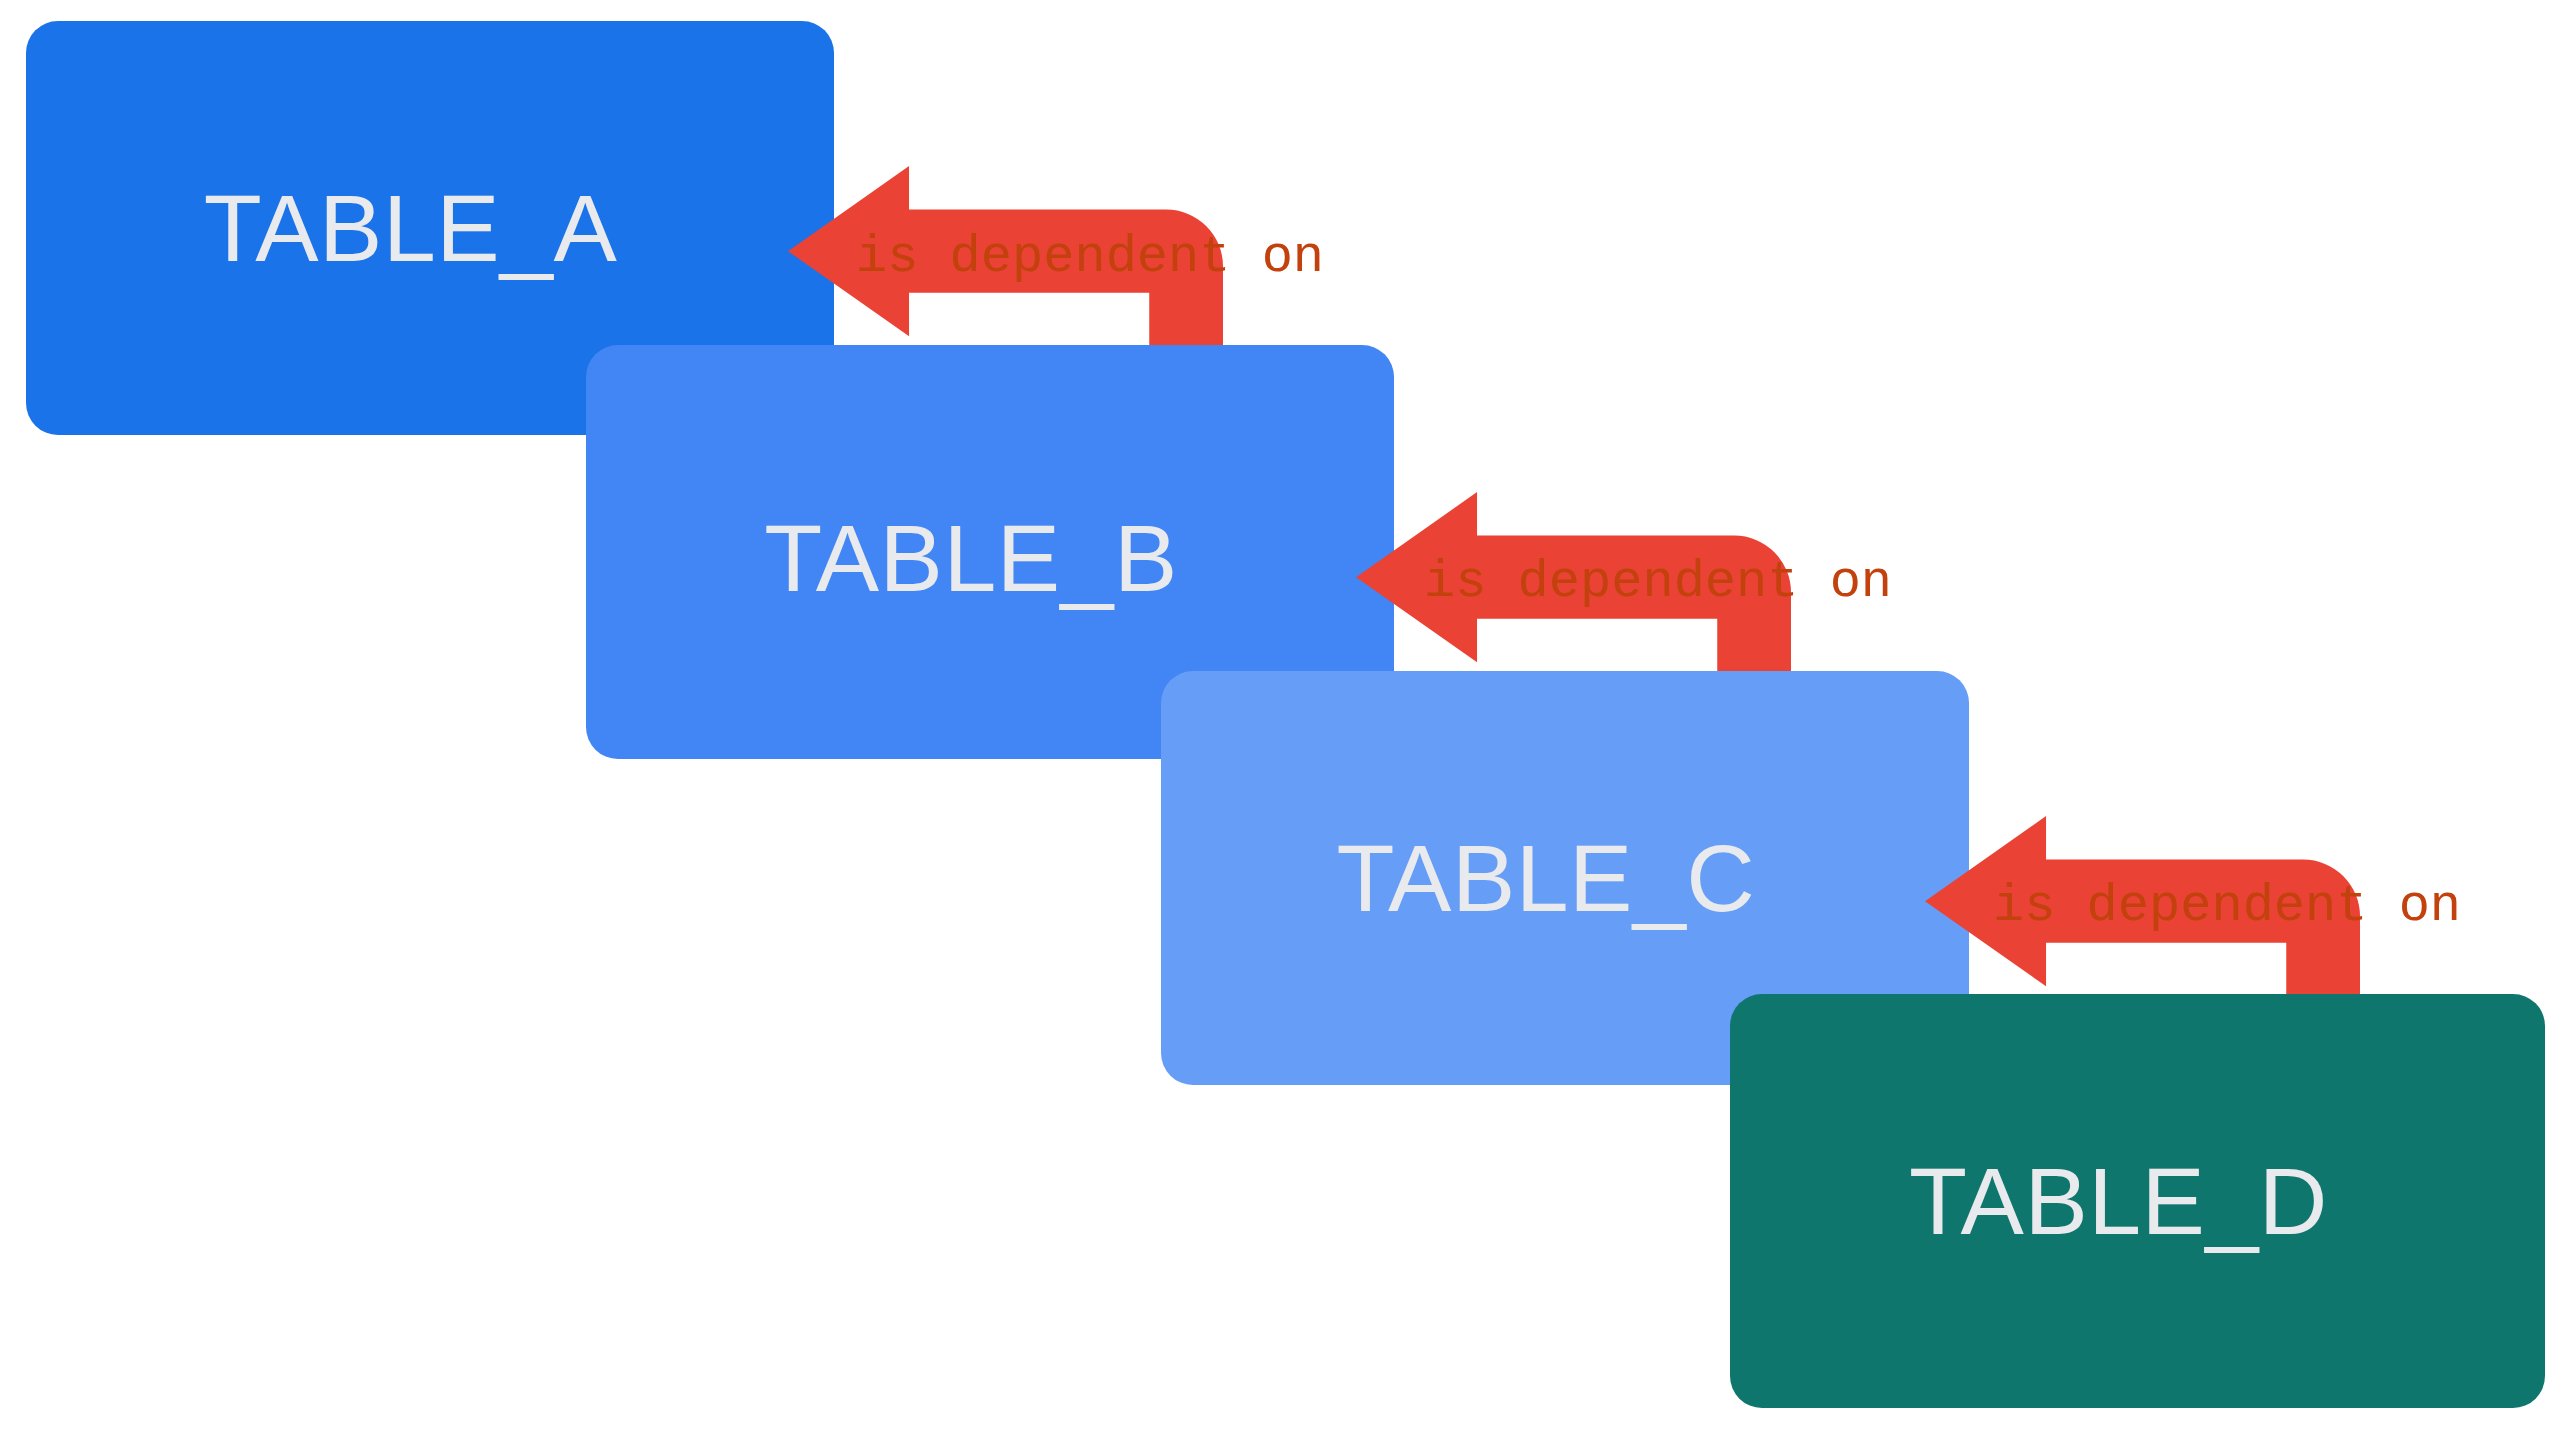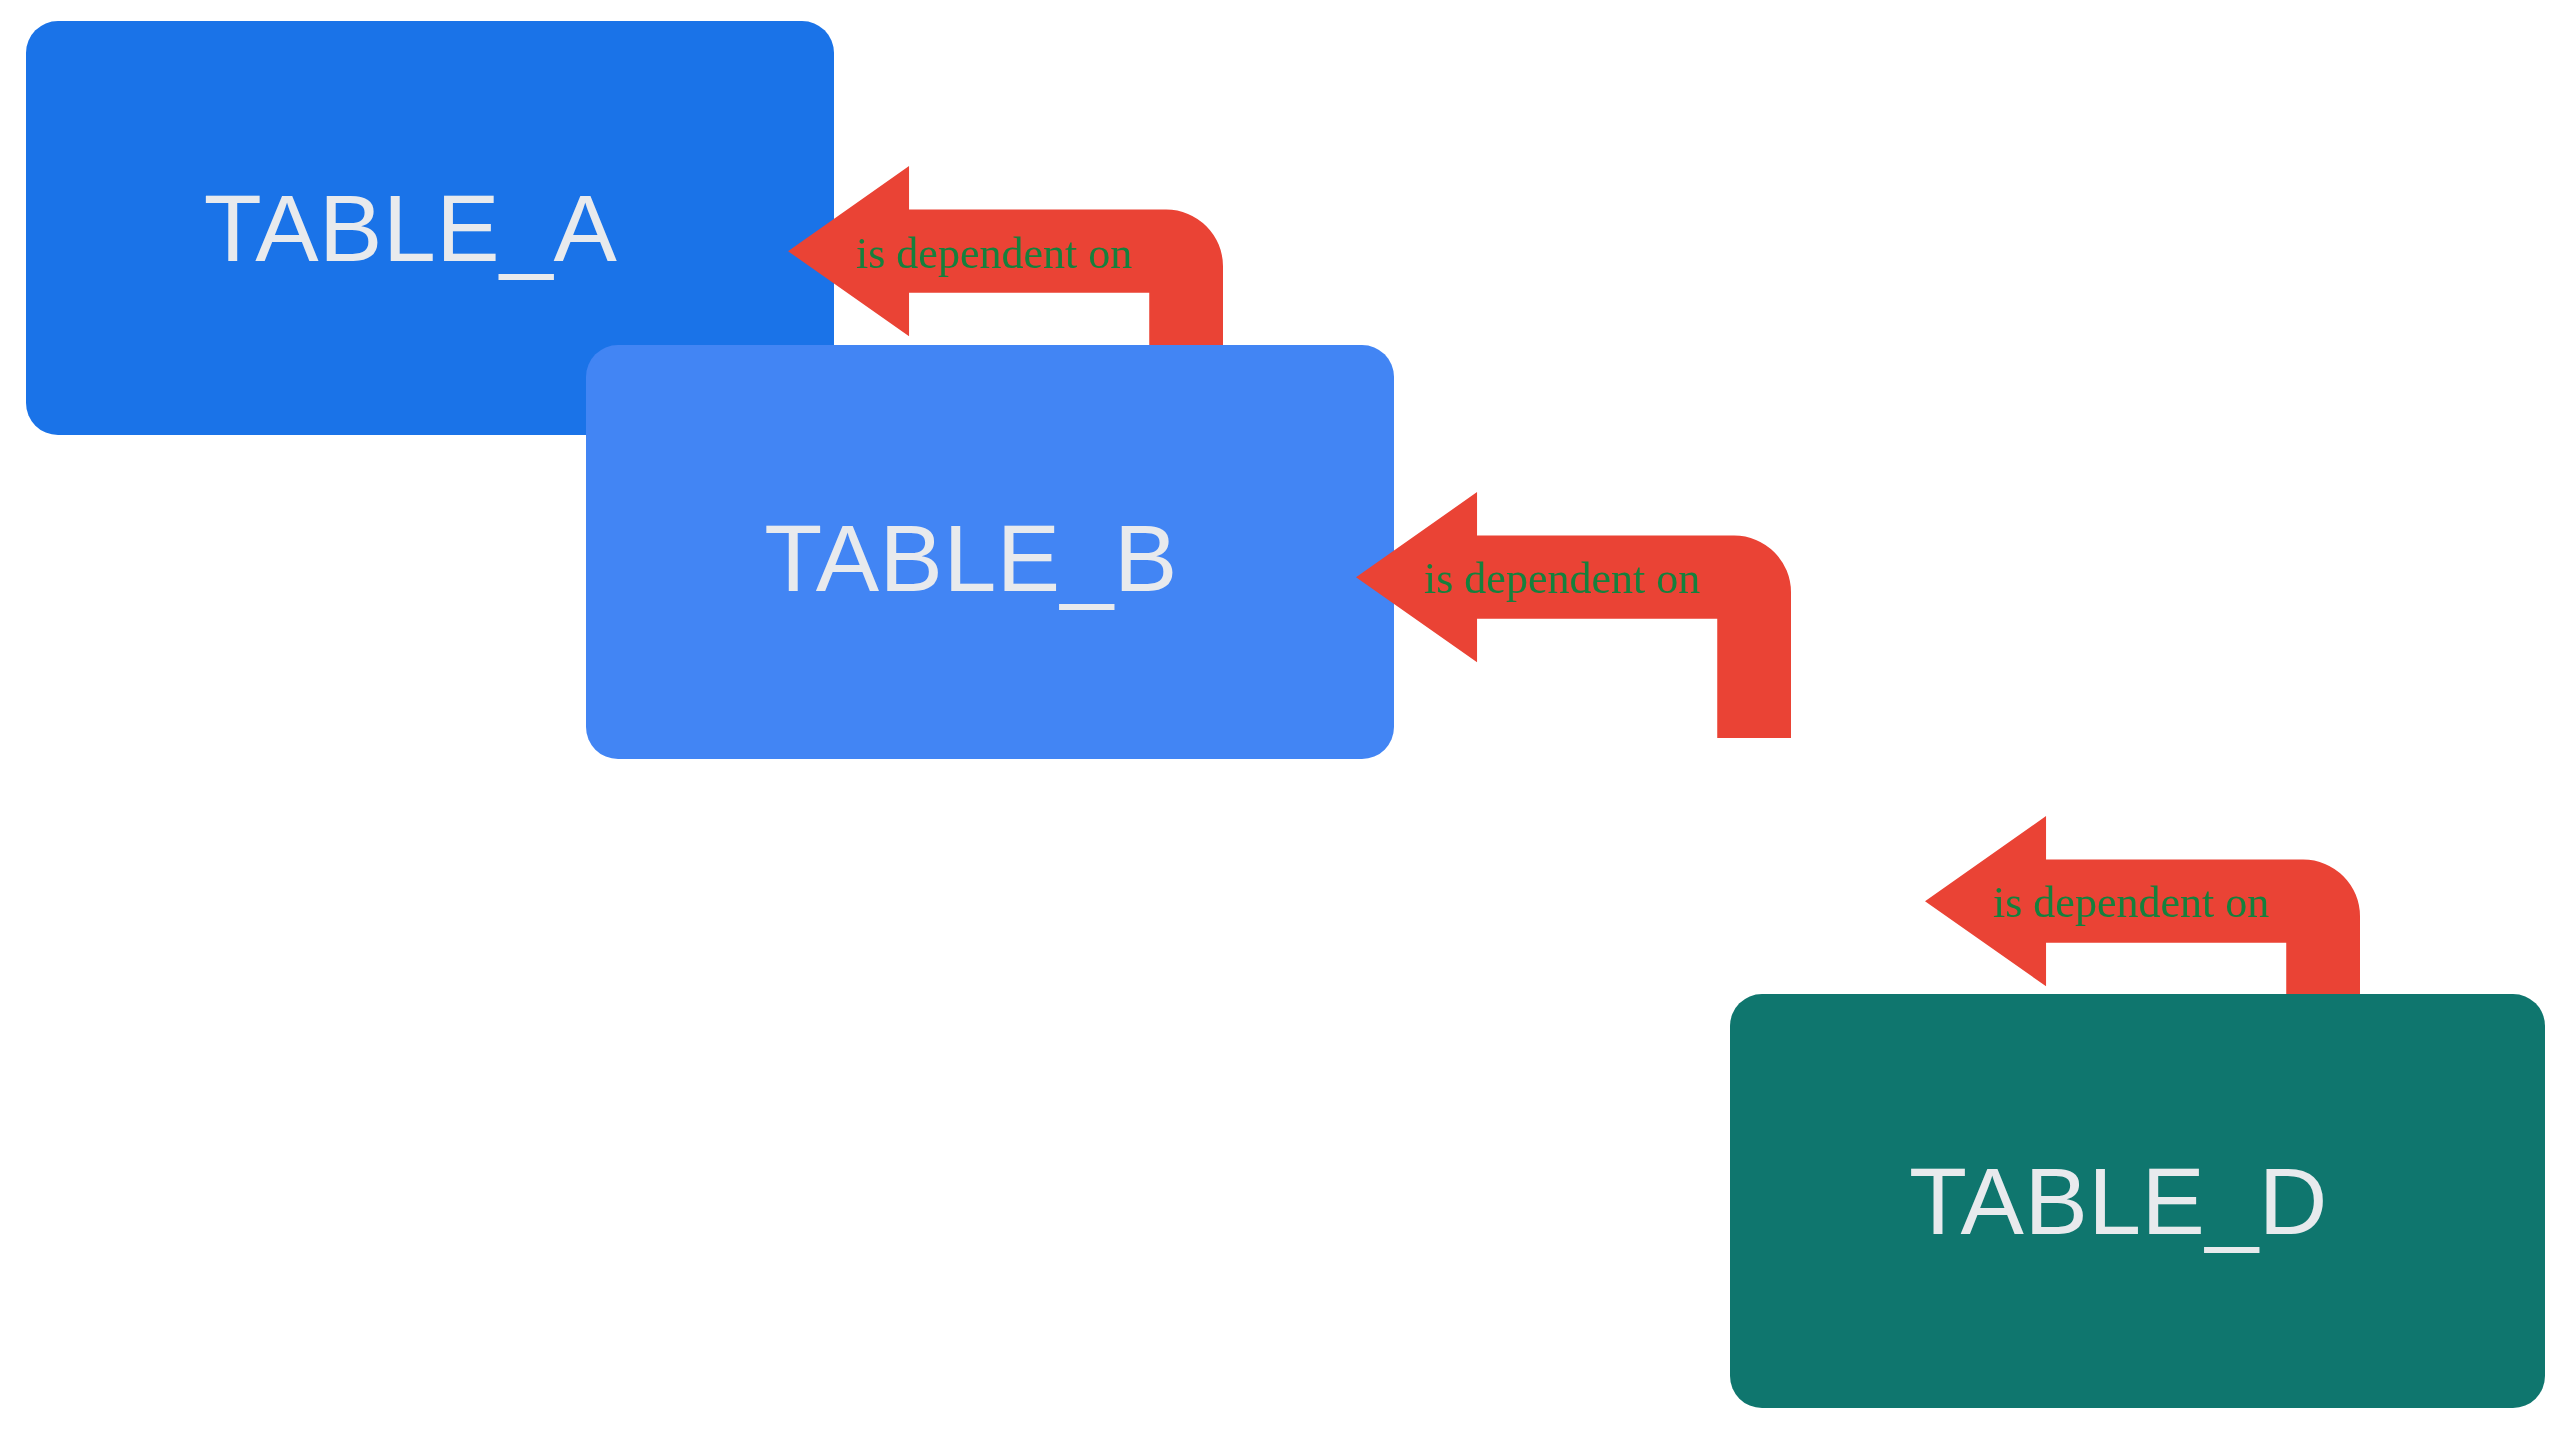--- a/index.html
+++ b/index.html
@@ -41,24 +41,24 @@
   .edge-arrow {
     position: absolute;
     pointer-events: none;
   }
   .edge-arrow svg {
     display: block;
     overflow: visible;
   }
   .edge-label {
     position: absolute;
-    color: #15803d;
-    font-family: Liberation Serif, serif;
+    color: #c2410c;
+    font-family: Liberation Mono, monospace;
     font-weight: 400;
-    font-size: 44px;
+    font-size: 52px;
     line-height: 1;
     white-space: nowrap;
     user-select: none;
   }
 
   
   #node-table-a { left: 25.5px;   top: 21px;   width: 808px;  height: 414px;  background: #1a73e8; z-index: 1; }
   #node-table-b { left: 586px;  top: 345px;  width: 808px;  height: 414px;  background: #4285f4; z-index: 3; }
   #node-table-c { left: 1161px; top: 671px;  width: 808px;  height: 414px;  background: #669df6; z-index: 5; }
   #node-table-d { left: 1730px; top: 994px; width: 815px;  height: 414px;  background: #0f766e; z-index: 7; }
@@ -117,20 +117,23 @@
                L 460 260
                L 382 260
                L 382 134
                L 128 134
                L 128 180
                Z" fill="#ea4335"></path>
     </svg>
   </div>
   <span class="edge-label" id="edge-label-b-c">is dependent on</span>
 
+  <div class="node-box" id="node-table-c">
+    <span class="node-label">TABLE_C</span>
+  </div>
 
   <div class="edge-arrow" id="edge-c-d">
     <svg width="435" height="246" viewBox="0 0 460 260" aria-hidden="true">
       <path d="M 0 90
                L 128 0
                L 128 46
                L 400 46
                A 60 60 0 0 1 460 106
                L 460 260
                L 382 260

